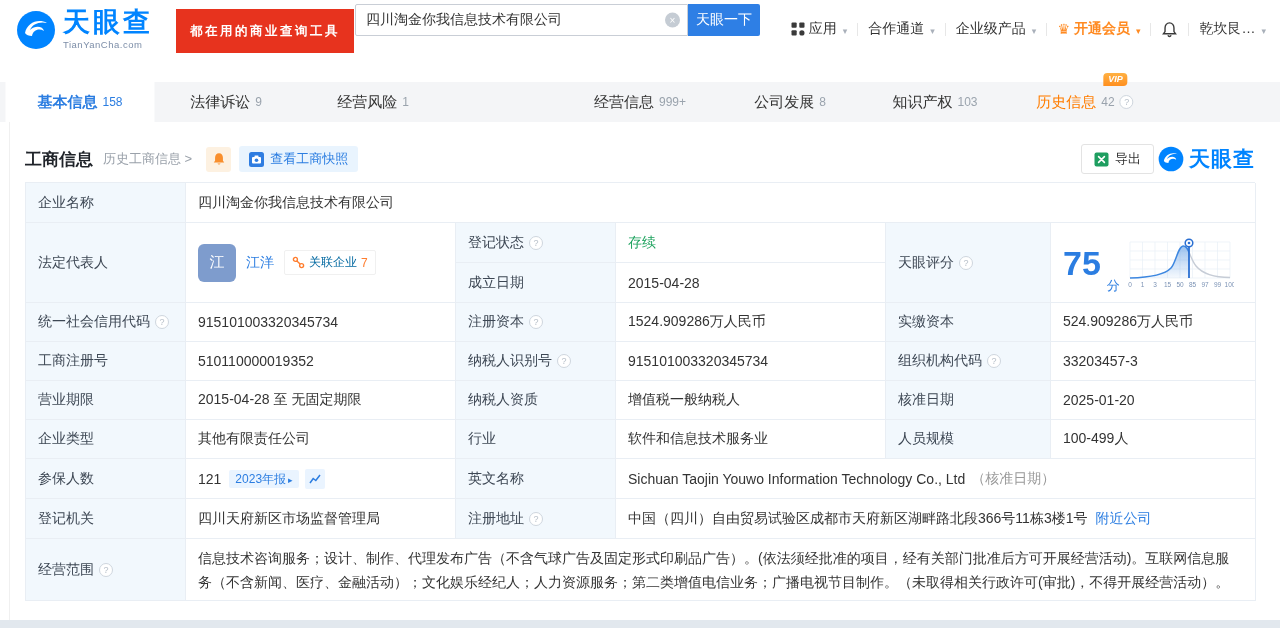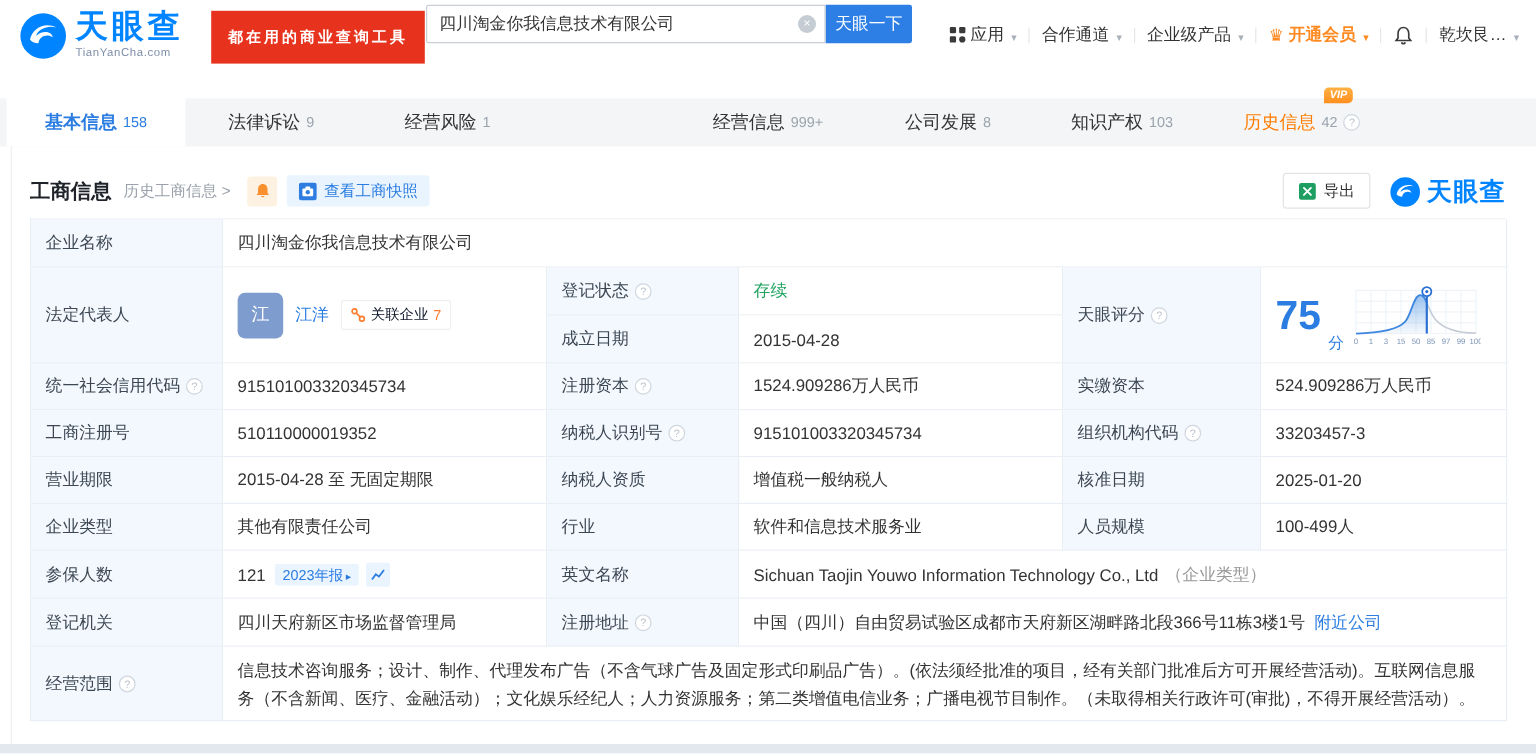--- a/index.html
+++ b/index.html
@@ -54,42 +54,42 @@
 
   
   .sec-header{position:absolute;left:25px;top:142px;width:1230px;height:34px;display:flex;align-items:center}
   .sec-title{font-size:17px;font-weight:bold;color:#1f2329}
   .hist-link{font-size:13px;color:#9aa1aa;margin-left:10px;cursor:pointer}
   .hist-link::after{content:" >"}
   .bell-chip{margin-left:14px;width:25px;height:25px;background:#fdf1e1;border-radius:3px;display:flex;
              align-items:center;justify-content:center;cursor:pointer}
   .snapshot-btn{margin-left:8px;height:26px;display:inline-flex;align-items:center;gap:6px;background:#e9f4fe;
                 border-radius:3px;padding:0 10px;color:#2b7de1;font-size:13px;cursor:pointer}
-  .right-tools{margin-left:auto;display:flex;align-items:flex-end;gap:16px}
+  .right-tools{margin-left:auto;display:flex;align-items:center;gap:4px}
   .export-btn{display:inline-flex;align-items:center;gap:6px;border:1px solid #e3e3e3;border-radius:3px;background:#fff;
               height:30px;padding:0 12px;font-size:13px;color:#333;cursor:pointer}
   .watermark{display:flex;align-items:center;gap:5px;font-size:21px;font-weight:bold;color:#0084ff;letter-spacing:1px}
 
   
   .biz-table{position:absolute;left:25px;top:182px;width:1230px;display:grid;
              grid-template-columns:160px 270px 160px 270px 165px 205px;
              grid-template-rows:40px 40px 40px 39px 39px 39px 39px 40px 40px 62px;
              border-top:1px solid #e9eef4;border-left:1px solid #e9eef4;background:#fff}
   .cell{display:flex;align-items:center;padding:0 12px;border-right:1px solid #e9eef4;border-bottom:1px solid #e9eef4;
         font-size:14px;color:#333;background:#fff;overflow:hidden;white-space:nowrap}
   .lbc{background:#f2f8fd;color:#3d4754}
   .green{color:#1fa35f}
   .blue{color:#2b7de1;cursor:pointer}
   .note{color:#999;margin-left:6px}
   .nearby{margin-left:8px}
   .avatar{width:38px;height:38px;border-radius:6px;background:#7e9ccd;color:#fff;font-size:15px;display:flex;
           align-items:center;justify-content:center;margin-right:10px;cursor:pointer;flex:none}
   .rel-badge{display:inline-flex;align-items:center;gap:4px;border:1px solid #f0f0f0;border-radius:2px;
              padding:3px 7px;margin-left:10px;cursor:pointer;background:#fff}
-  .rel-lb{font-size:12px;color:#0f172a}
+  .rel-lb{font-size:12px;color:#0369a1}
   .rel-ct{font-size:12px;color:#ff7d2e}
   .score-cell{gap:6px;padding:0 6px 0 12px}
   .score-num{font-size:34px;font-weight:bold;color:#2b7de1;line-height:1}
   .score-unit{font-size:13px;color:#2b7de1;align-self:flex-end;margin-bottom:7px}
   .score-chart{flex:none}
   .tick{font-size:6.5px;fill:#7c93b5}
   .report-badge{display:inline-flex;align-items:flex-end;background:#eaf4ff;color:#2b7de1;font-size:12px;
                 padding:3px 6px;border-radius:2px;margin-left:8px;cursor:pointer;line-height:1}
   .rb-caret::after{content:"▸";font-size:9px;margin-left:2px}
   .trend-chip{width:20px;height:20px;background:#eaf4ff;border-radius:2px;display:inline-flex;align-items:center;
@@ -412,21 +412,21 @@
       <svg width="12" height="12" viewBox="0 0 12 12">
         <polyline points="1,10 4.2,5.5 6.8,7.5 11,2" fill="none" stroke="#2b7de1" stroke-width="1.5"></polyline>
       </svg>
     </span>
   </div>
   <div class="cell lbc" style="grid-area:8/3/9/4">
       <span>英文名称</span>
     </div>
   <div class="cell" style="grid-area:8/4/9/7">
     <span>Sichuan Taojin Youwo Information Technology Co., Ltd</span>
-    <span class="note">（企业类型）</span>
+    <span class="note">（核准日期）</span>
   </div>
 
   <div class="cell lbc" style="grid-area:9/1/10/2">
       <span>登记机关</span>
     </div>
   <div class="cell" style="grid-area:9/2/10/3">
       <span>四川天府新区市场监督管理局</span>
     </div>
   <div class="cell lbc" style="grid-area:9/3/10/4">
       <span>注册地址</span>

